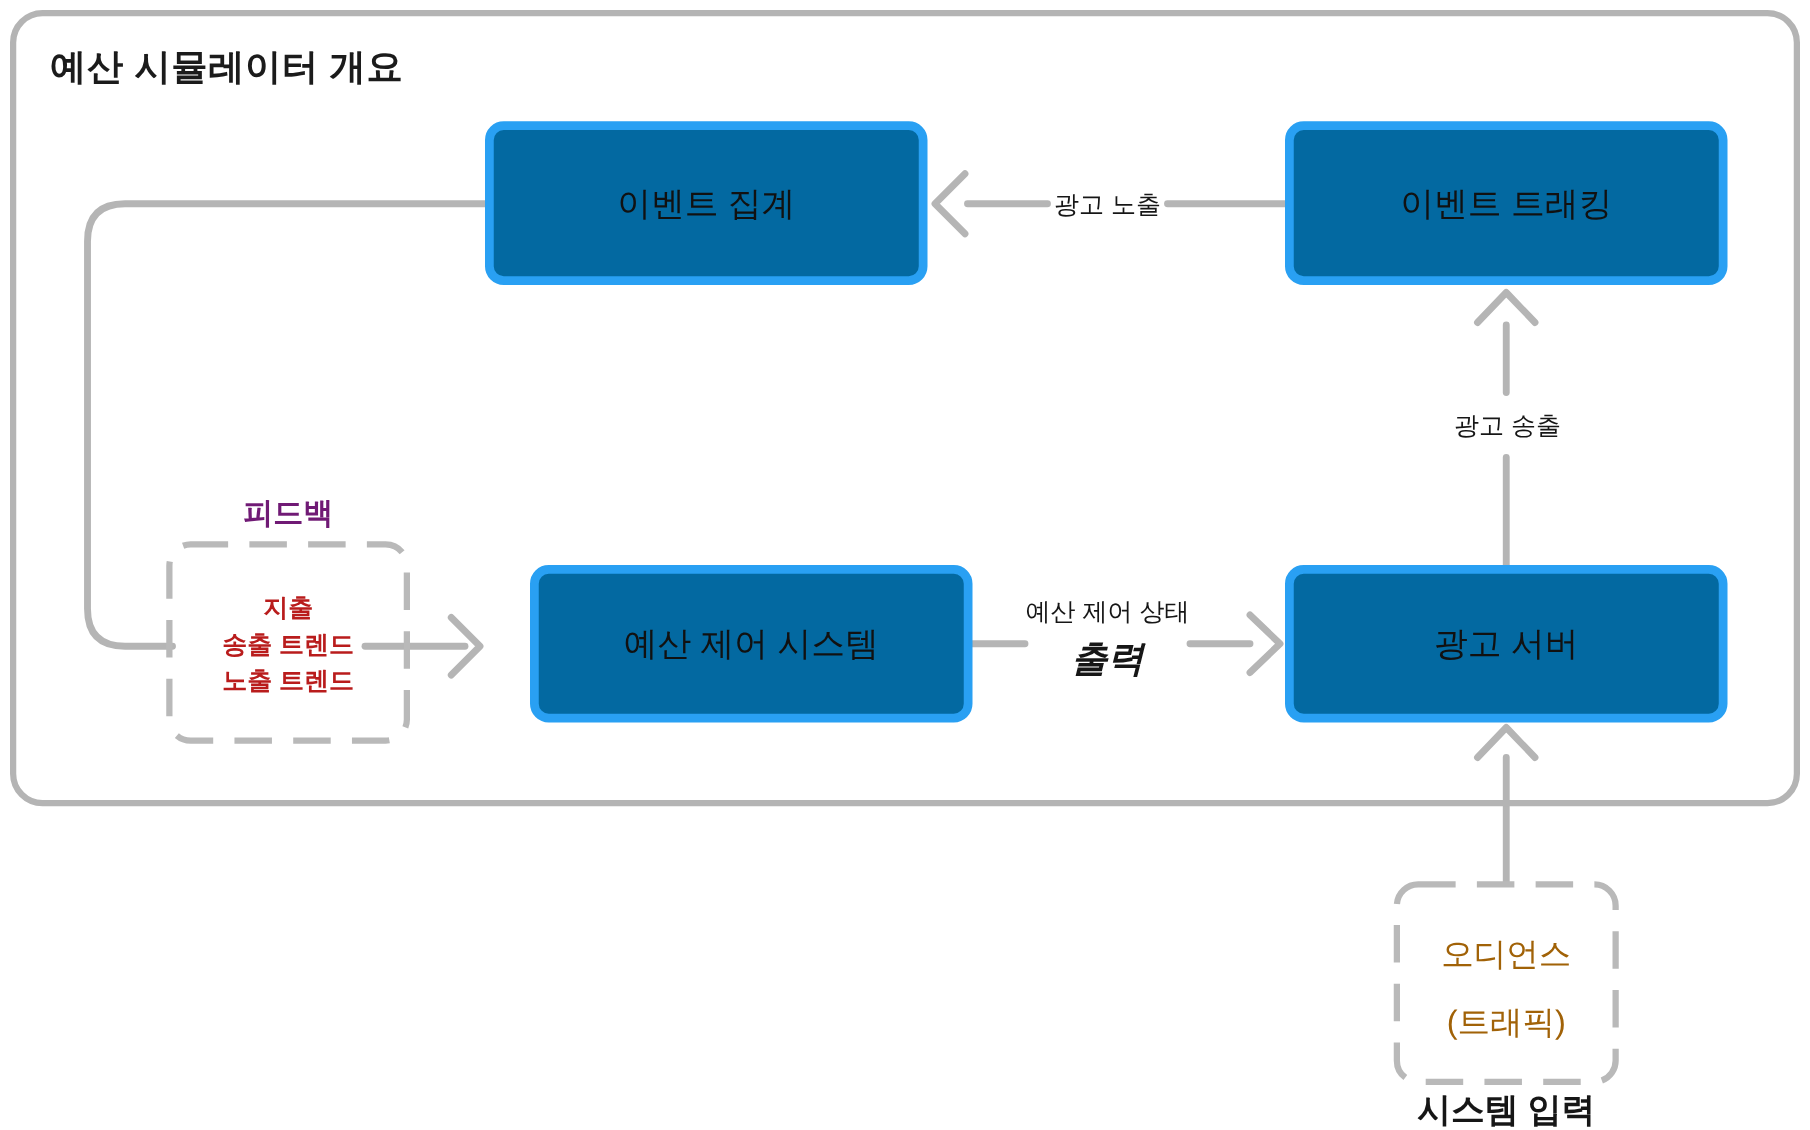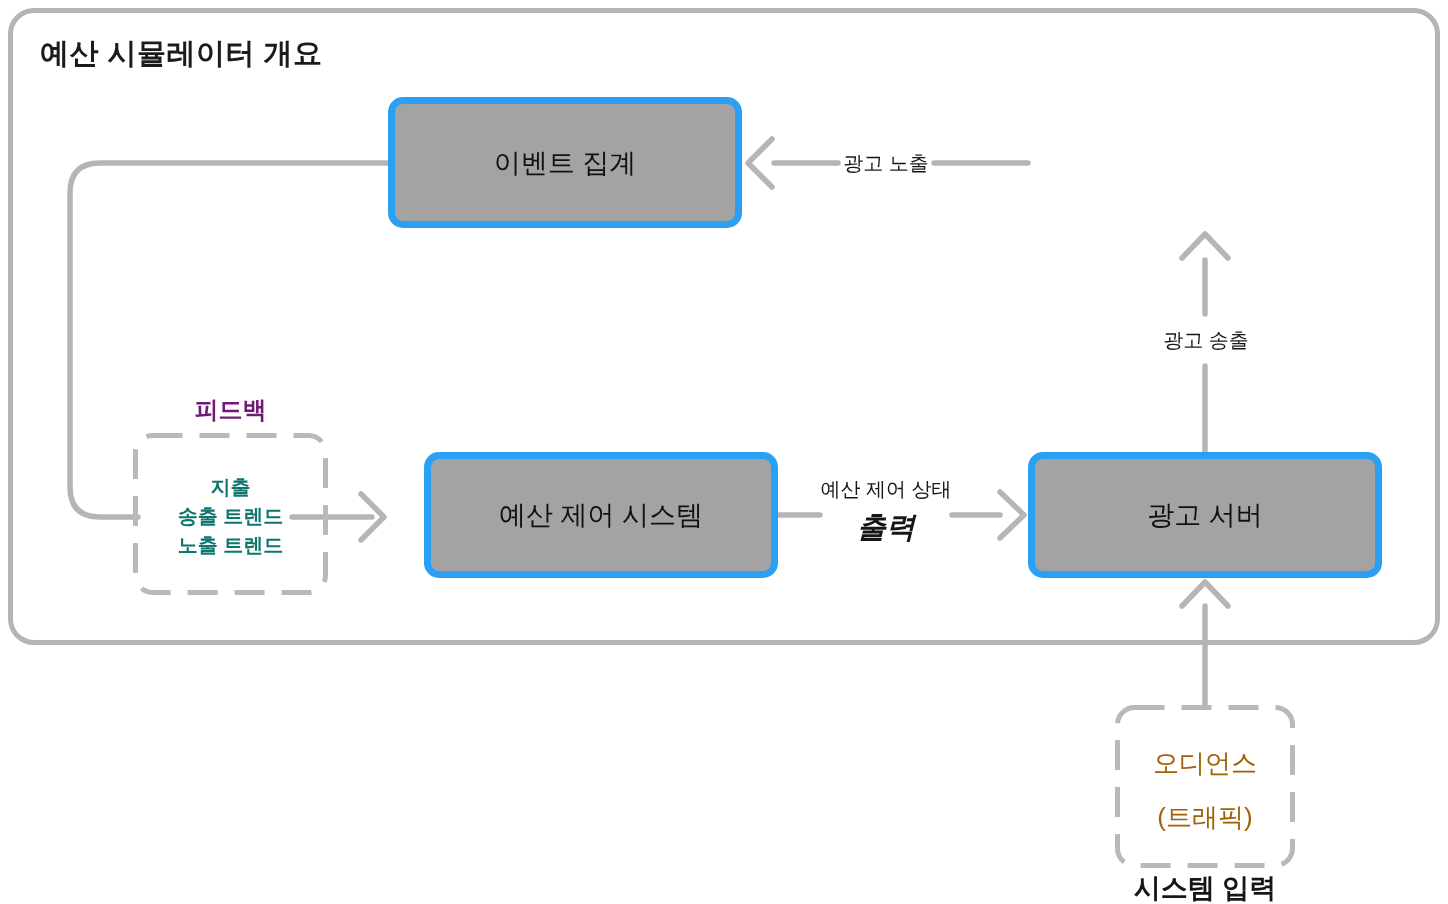--- a/index.html
+++ b/index.html
@@ -38,21 +38,21 @@
     font-weight: 600;
     letter-spacing: 0.5px;
     color: #1b1b1b;
     white-space: nowrap;
   }
   .node {
     position: absolute;
     box-sizing: border-box;
     border: 7px solid #29a0f3;
     border-radius: 15px;
-    background: #a3a3a3;
+    background: #0369a1;
     display: flex;
     align-items: center;
     justify-content: center;
     font-size: 27px;
     font-weight: 500;
     color: #111111;
     white-space: nowrap;
   }
   .node-event-aggregation { left: 388px; top: 97px;  width: 354px; height: 131px; }
   .node-event-tracking    { left: 1028px; top: 97px; width: 354px; height: 131px; }
@@ -70,21 +70,21 @@
     white-space: nowrap;
   }
   .feedback-content {
     position: absolute;
     left: 133px; top: 473px;
     width: 195px;
     text-align: center;
     font-size: 20px;
     font-weight: 600;
     line-height: 29px;
-    color: #0f766e;
+    color: #b91c1c;
   }
   .audience-content {
     position: absolute;
     left: 1110px; top: 736px;
     width: 190px;
     text-align: center;
     font-size: 26px;
     font-weight: 500;
     line-height: 54px;
     color: #a16207;
@@ -148,20 +148,23 @@
       <rect x="1117.5" y="707.5" width="175" height="158" rx="17"></rect>
     </g>
   </svg>
 
   <div class="outer-frame"></div>
   <div class="diagram-title">예산 시뮬레이터 개요</div>
 
   <div class="node node-event-aggregation">
     <span>이벤트 집계</span>
   </div>
+  <div class="node node-event-tracking">
+    <span>이벤트 트래킹</span>
+  </div>
   <div class="node node-budget-control">
     <span>예산 제어 시스템</span>
   </div>
   <div class="node node-ad-server">
     <span>광고 서버</span>
   </div>
 
   <div class="feedback-title">피드백</div>
   <div class="feedback-content">
     <div>지출</div>

